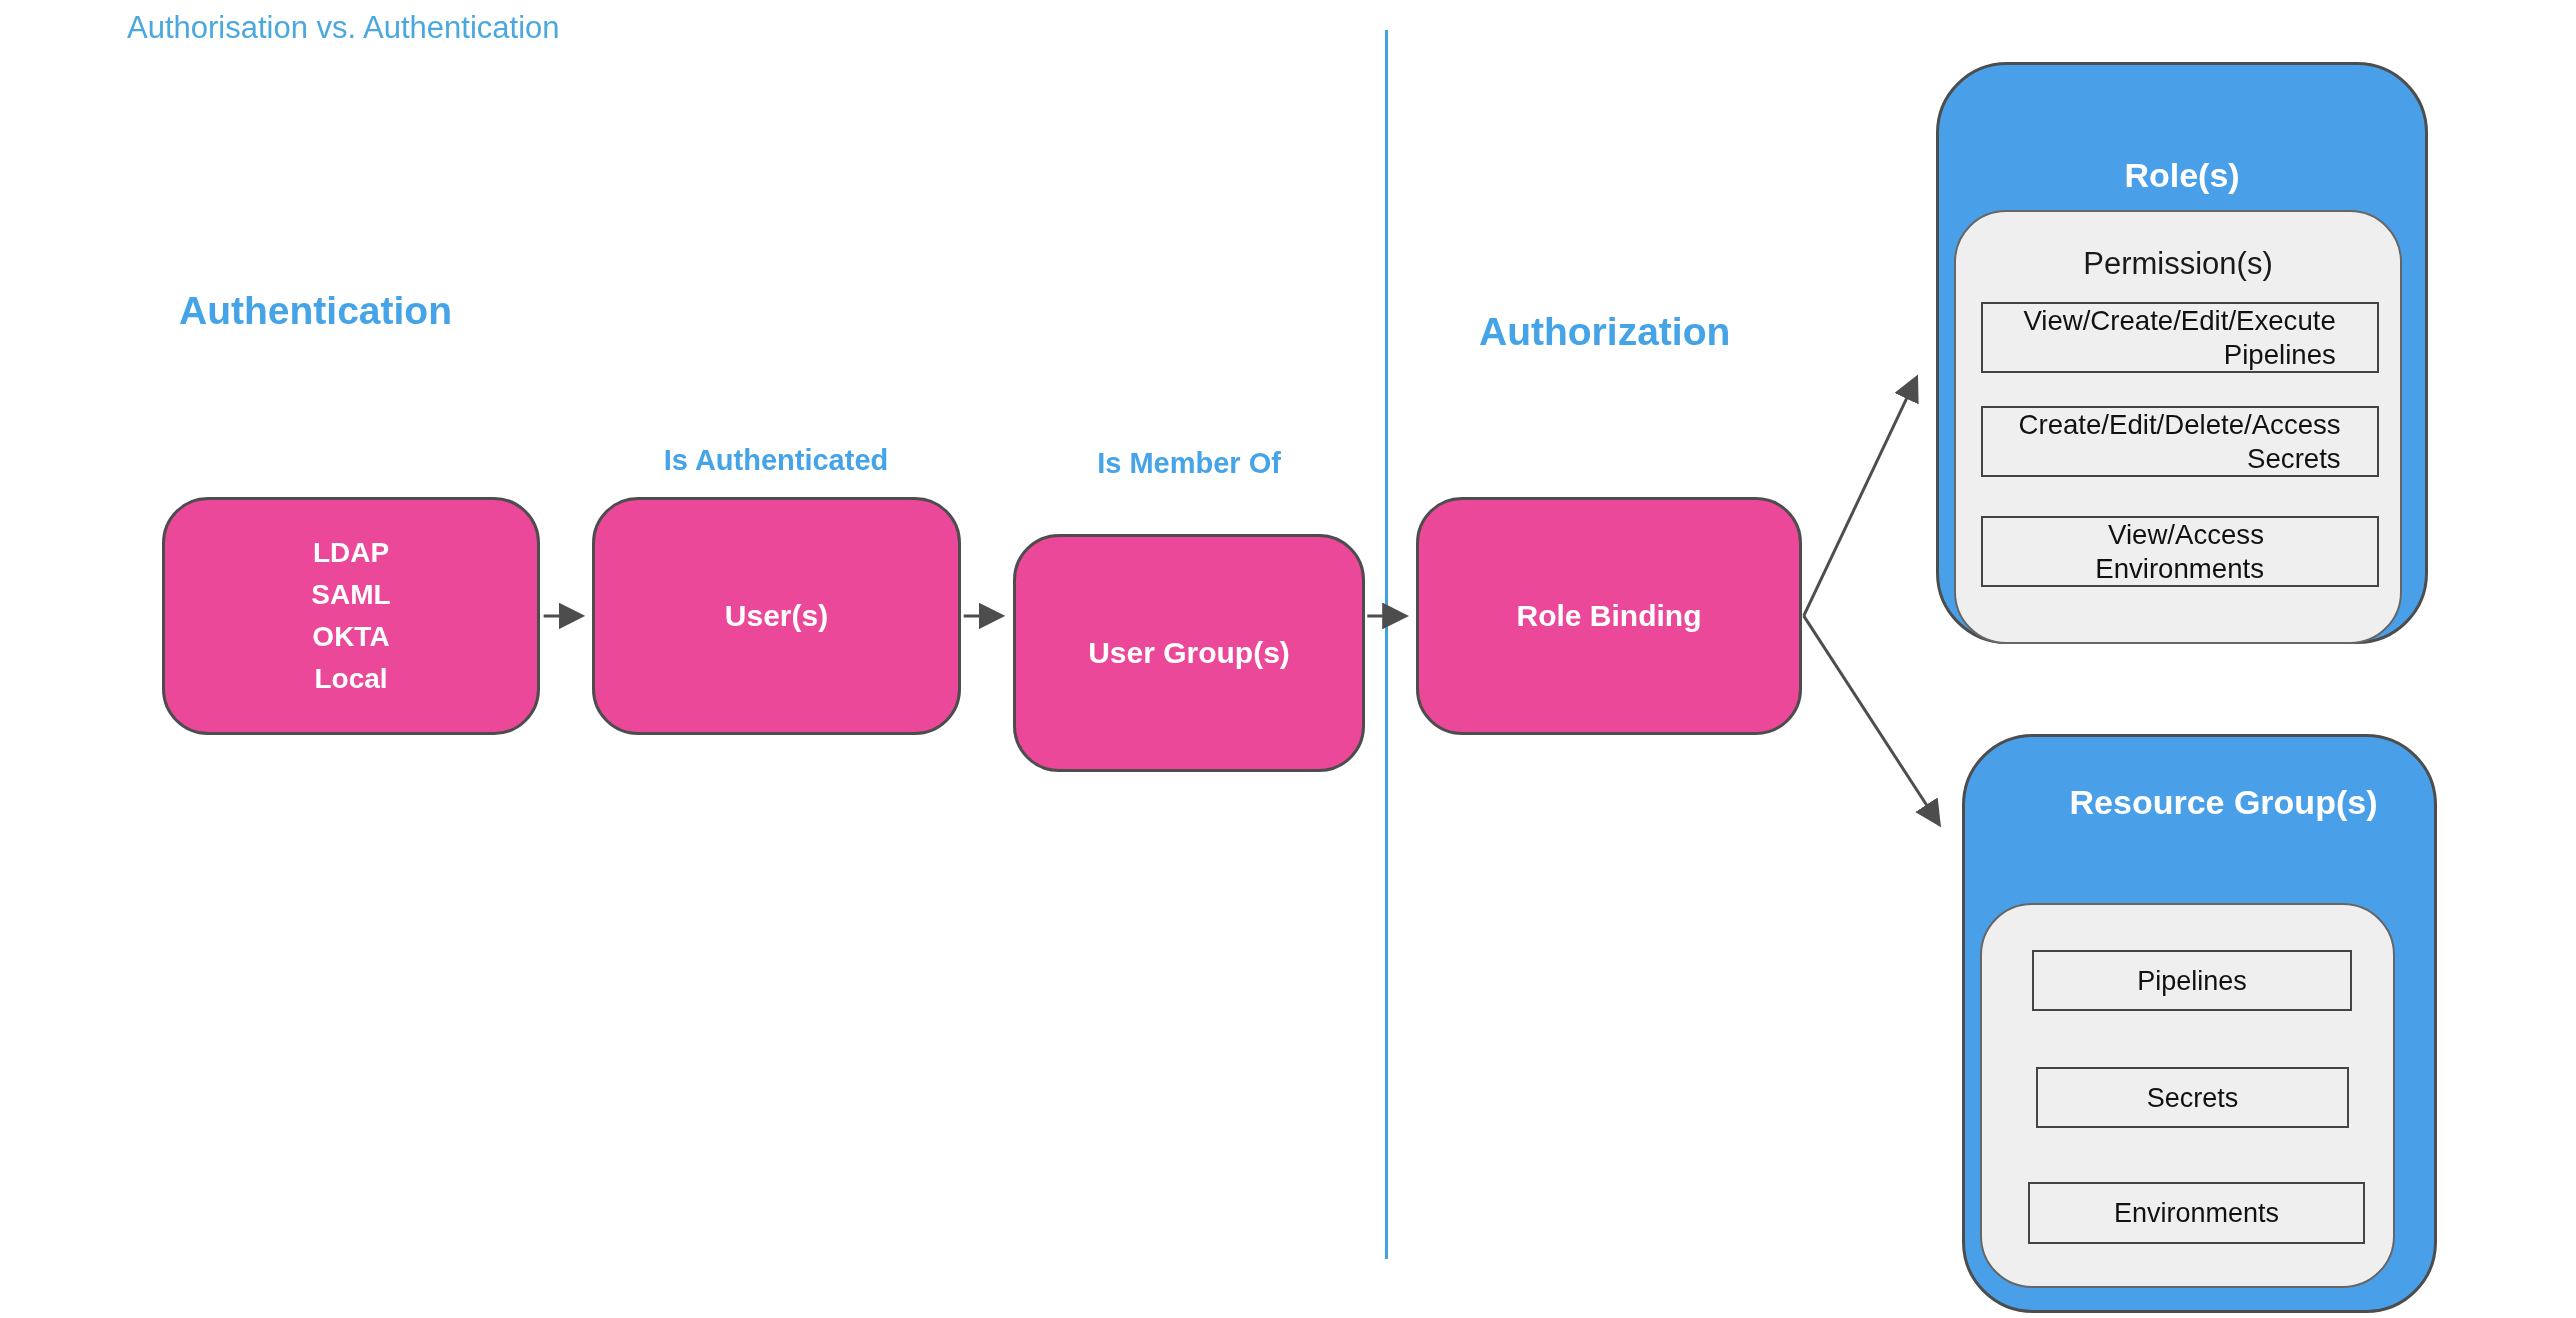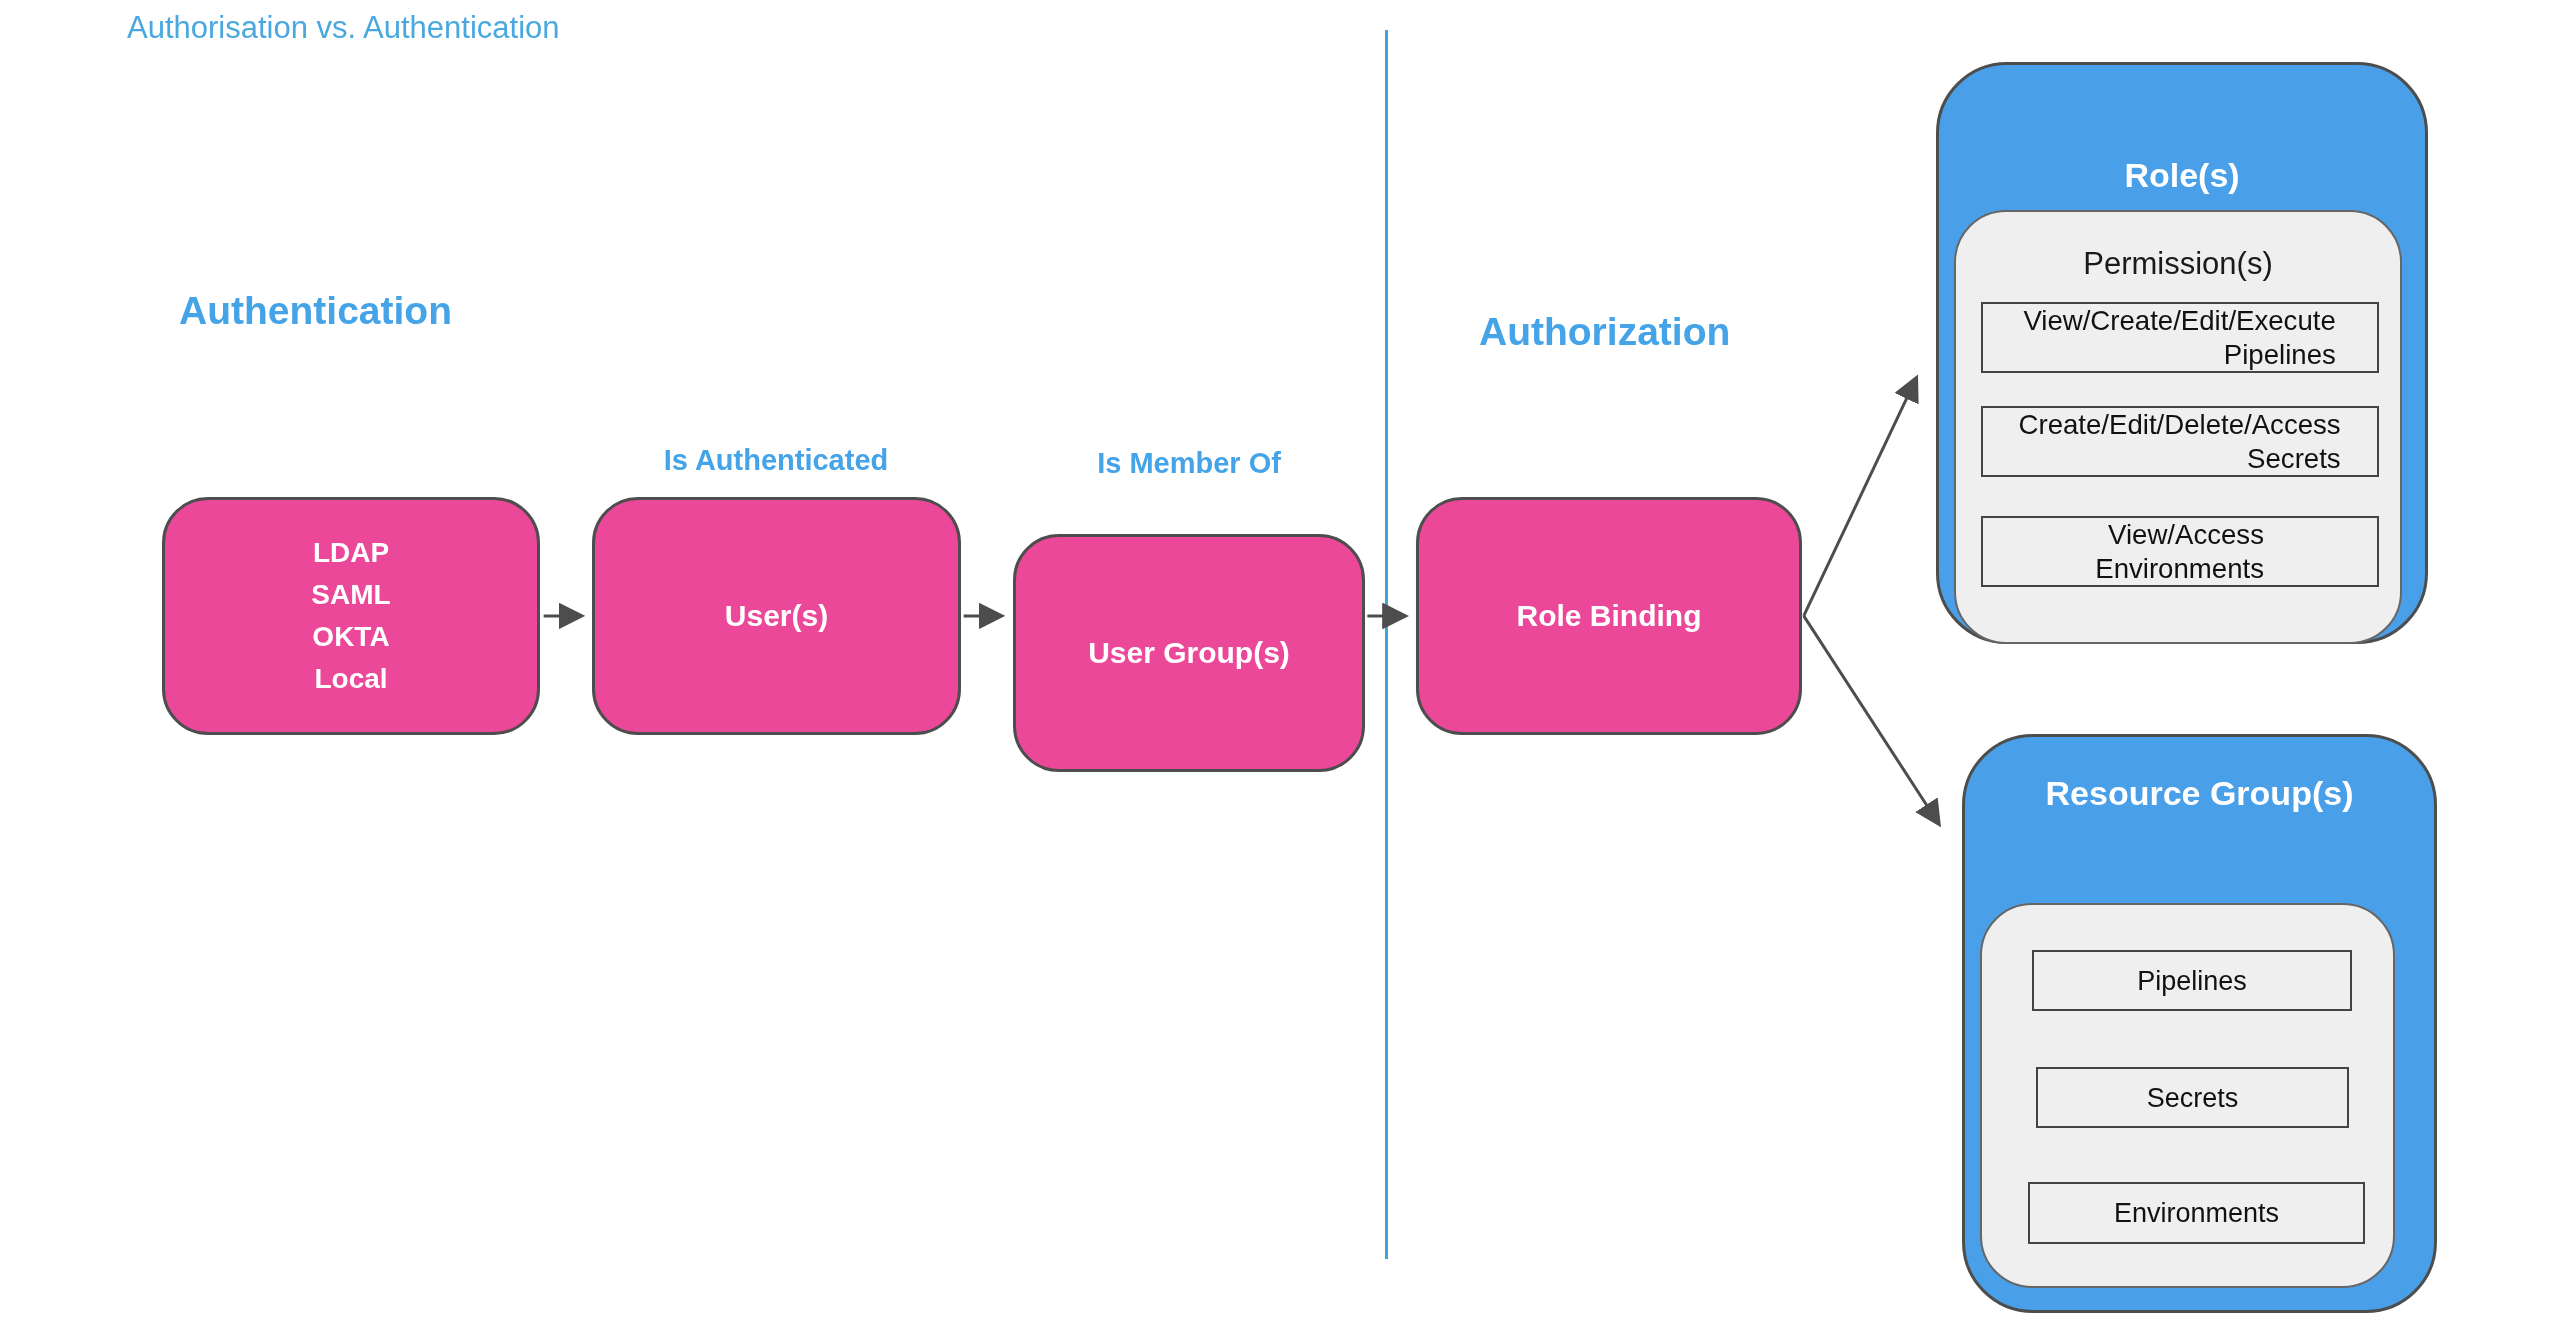--- a/index.html
+++ b/index.html
@@ -85,21 +85,21 @@
   .group-title {
     position: absolute;
     left: 0;
     width: 100%;
     text-align: center;
     color: #ffffff;
     font-weight: bold;
     font-size: 34px;
   }
   .roles-title    { top: 91px; }
-  .resource-title { top: 37px; }
+  .resource-title { top: 46px; padding-left: 24px; }
   .panel {
     position: absolute;
     background: #EFEFEF;
     border: 2.2px solid #666666;
     border-radius: 52px;
     box-sizing: border-box;
     margin-top: 36px;
   }
   .roles-panel    { left: 15px; top: 109px; width: 448px; height: 434px; }
   .resource-panel { left: 15px; top: 130px; width: 415px; height: 385px; }

